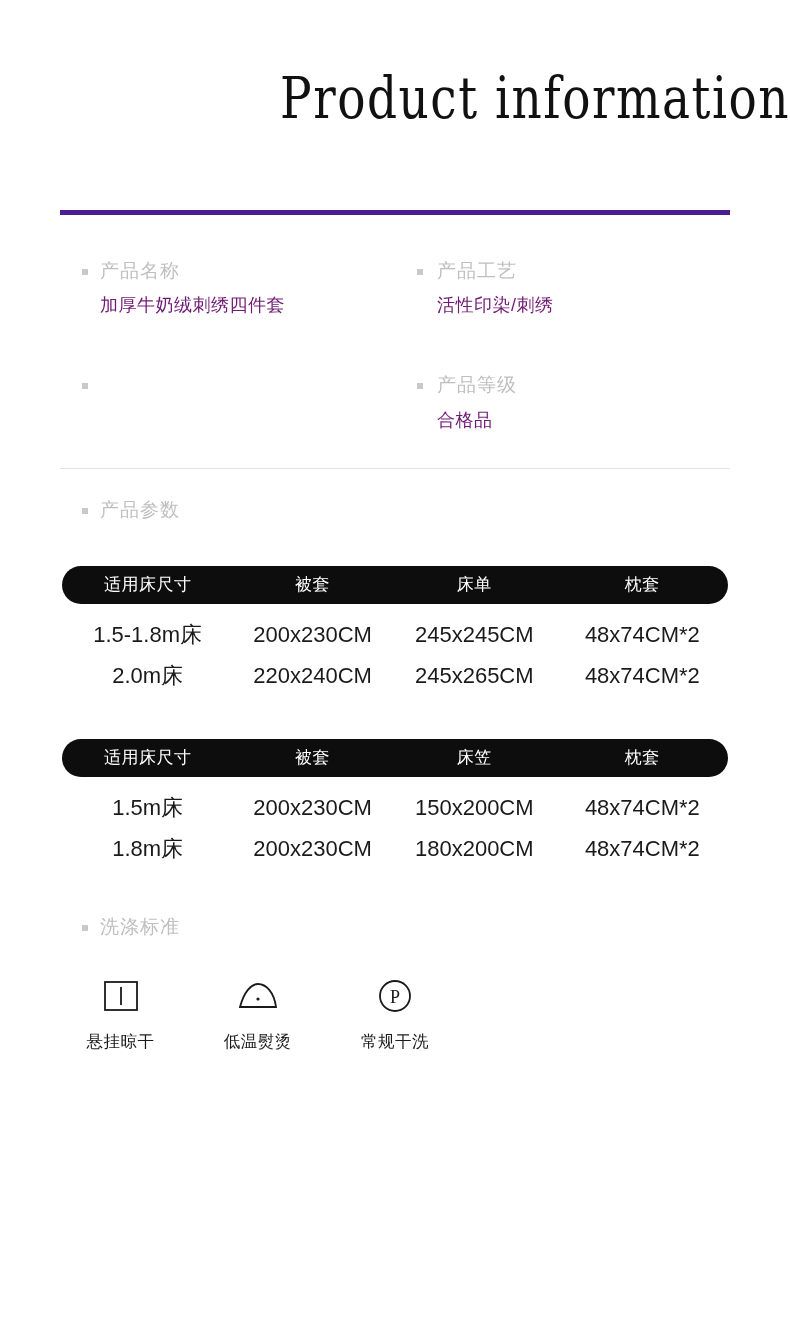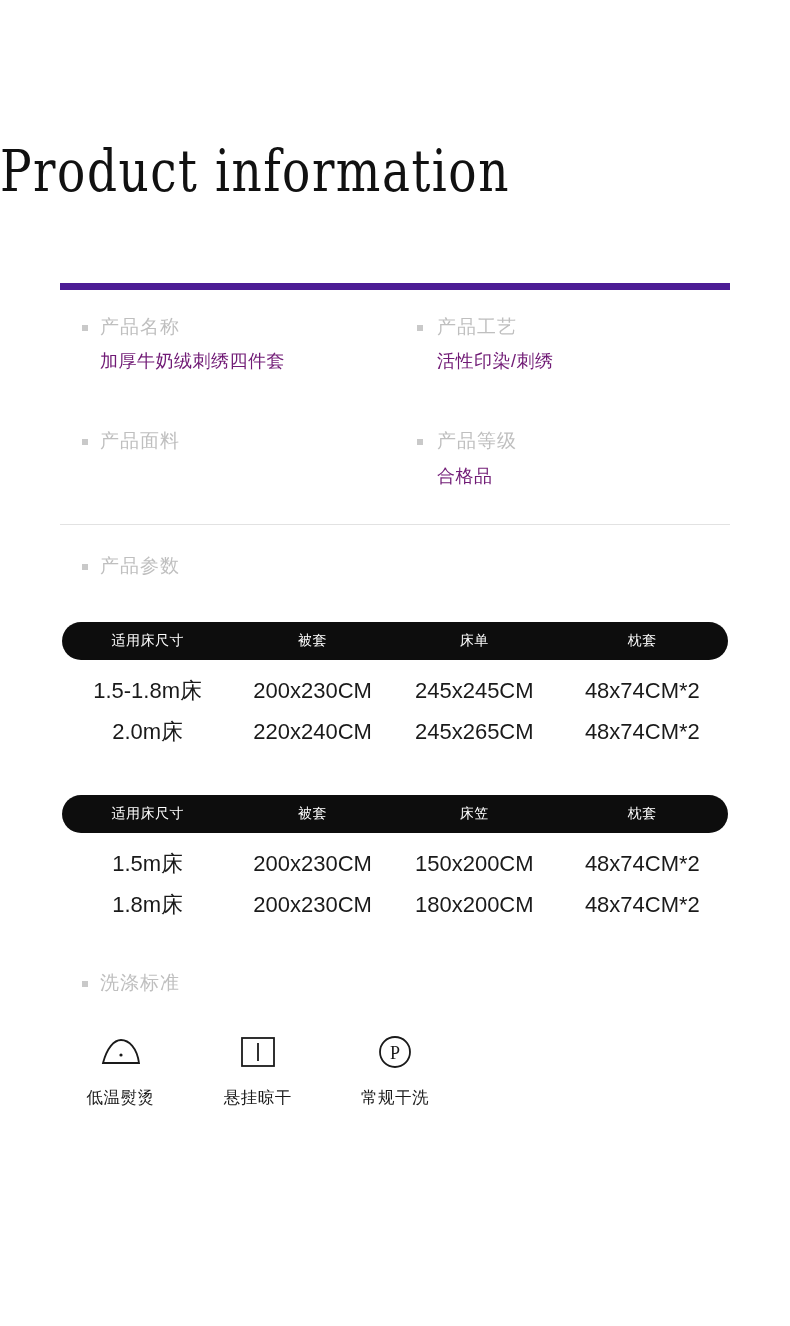--- a/index.html
+++ b/index.html
@@ -13,41 +13,40 @@
   }
   .page {
     position: relative;
     width: 790px;
     height: 1326px;
     background: #fff;
   }
 
   
   .title-wrap {
-    text-align: left;
-    padding-top: 112px;
-    margin-top: 33px;
+    text-align: right;
+    padding-top: 72px;
   }
   .title {
     font-family: "DejaVu Serif", serif;
     font-size: 47px;
     letter-spacing: 1.5px;
     font-weight: 400;
     color: #111;
     line-height: 1.1;
     transform: scaleY(1.25);
     display: inline-block;
     font-style: normal;
   }
 
   
   .info-section {
     margin: 86px 60px 0 60px;
-    border-top: 7px solid #4c1d95;
-    padding-top: 26px;
+    border-top: 5px solid #4c1d95;
+    padding-top: 45px;
   }
   .info-grid {
     display: grid;
     grid-template-columns: 1fr 1fr;
     row-gap: 56px;
   }
   .info-cell { padding-left: 40px; position: relative; }
   .info-cell.right { padding-left: 42px; }
   .bullet {
     position: absolute;
@@ -90,21 +89,21 @@
   .table-block.second { margin-top: 42px; }
 
   .t-head {
     background: #0d0d0d;
     border-radius: 22px;
     height: 38px;
     display: grid;
     grid-template-columns: 1.35fr 1.25fr 1.3fr 1.35fr;
     align-items: center;
     color: #fff;
-    font-size: 14px;
+    font-size: 17px;
     letter-spacing: 0.5px;
   }
   .t-head span { text-align: center; }
   .t-row {
     display: grid;
     grid-template-columns: 1.35fr 1.25fr 1.3fr 1.35fr;
     align-items: center;
     height: 41px;
     font-size: 22px;
     color: #1a1a1a;
@@ -158,21 +157,20 @@
       </div>
 
       <div class="info-cell right">
         <span class="bullet"></span>
         <div class="info-label">产品工艺</div>
         <div class="info-value">活性印染/刺绣</div>
       </div>
 
       <div class="info-cell">
         <span class="bullet"></span>
-        <div class="info-label">产品面料</div>
       </div>
 
       <div class="info-cell right">
         <span class="bullet"></span>
         <div class="info-label">产品等级</div>
         <div class="info-value">合格品</div>
       </div>
 
     </div>
   </div>
@@ -231,35 +229,35 @@
     <div class="info-label">洗涤标准</div>
   </div>
 
   <div class="wash-row">
 
 
 
     <div class="wash-item">
       <div class="wash-icon">
         <svg width="52" height="42" viewBox="0 0 52 42">
+          <rect x="10" y="8" width="32" height="28" fill="none" stroke="#1a1a1a" stroke-width="1.8"></rect>
+          <line x1="26" y1="13" x2="26" y2="31" stroke="#1a1a1a" stroke-width="1.8"></line>
+        </svg>
+      </div>
+      <div class="wash-label">悬挂晾干</div>
+    </div>
+
+    <div class="wash-item">
+      <div class="wash-icon">
+        <svg width="52" height="42" viewBox="0 0 52 42">
           <path d="M8 33 L44 33 C42 18, 34 10, 26 10 C19 10, 12 18, 8 33 Z" fill="none" stroke="#1a1a1a" stroke-width="1.8"></path>
           <circle cx="26" cy="25" r="1.6" fill="#1a1a1a"></circle>
         </svg>
       </div>
       <div class="wash-label">低温熨烫</div>
-    </div>
-
-    <div class="wash-item">
-      <div class="wash-icon">
-        <svg width="52" height="42" viewBox="0 0 52 42">
-          <rect x="10" y="8" width="32" height="28" fill="none" stroke="#1a1a1a" stroke-width="1.8"></rect>
-          <line x1="26" y1="13" x2="26" y2="31" stroke="#1a1a1a" stroke-width="1.8"></line>
-        </svg>
-      </div>
-      <div class="wash-label">悬挂晾干</div>
     </div>
 
     <div class="wash-item">
       <div class="wash-icon">
         <svg width="52" height="42" viewBox="0 0 52 42">
           <circle cx="26" cy="22" r="15" fill="none" stroke="#1a1a1a" stroke-width="1.8"></circle>
           <text x="26" y="29" font-family="Liberation Serif, serif" font-size="18" text-anchor="middle" fill="#1a1a1a">P</text>
         </svg>
       </div>
       <div class="wash-label">常规干洗</div>

